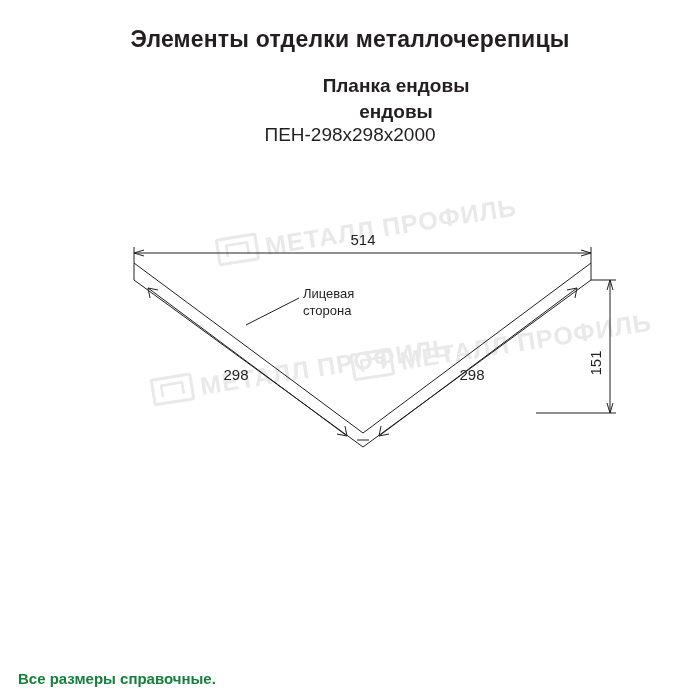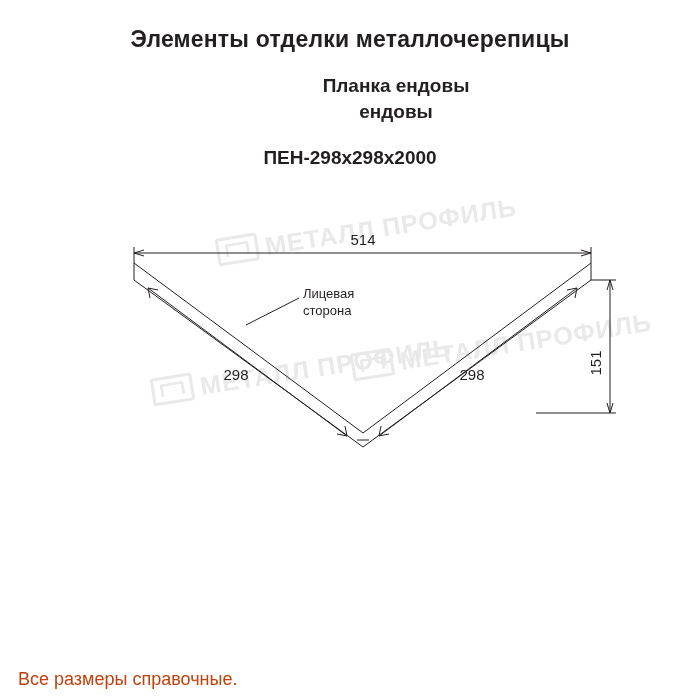--- a/index.html
+++ b/index.html
@@ -36,44 +36,45 @@
     left: 0;
     width: 700px;
     text-align: center;
     font-size: 19px;
     font-weight: bold;
     line-height: 26px;
     padding-left: 46px;
   }
   .code {
     position: absolute;
-    top: 147px;
+    top: 124px;
     left: 0;
     width: 700px;
     text-align: center;
     font-size: 19px;
-    font-weight: bold;
+    font-weight: normal;
   }
   .drawing {
     position: absolute;
     top: 185px;
     left: 16px;
     width: 700px;
     height: 360px;
   }
   .drawing svg {
     display: block;
   }
   .footer {
     position: absolute;
     left: 18px;
     bottom: 12px;
-    font-size: 18px;
+    font-size: 15px;
     line-height: 18px;
-    color: #c2410c;
+    color: #15803d;
+    font-weight: bold;
   }
   .footer div { white-space: nowrap; }
   .wm {
     position: absolute;
     font-family: "Liberation Sans", sans-serif;
     font-weight: bold;
     font-size: 25px;
     color: #e9e9e9;
     letter-spacing: 1px;
     white-space: nowrap;

